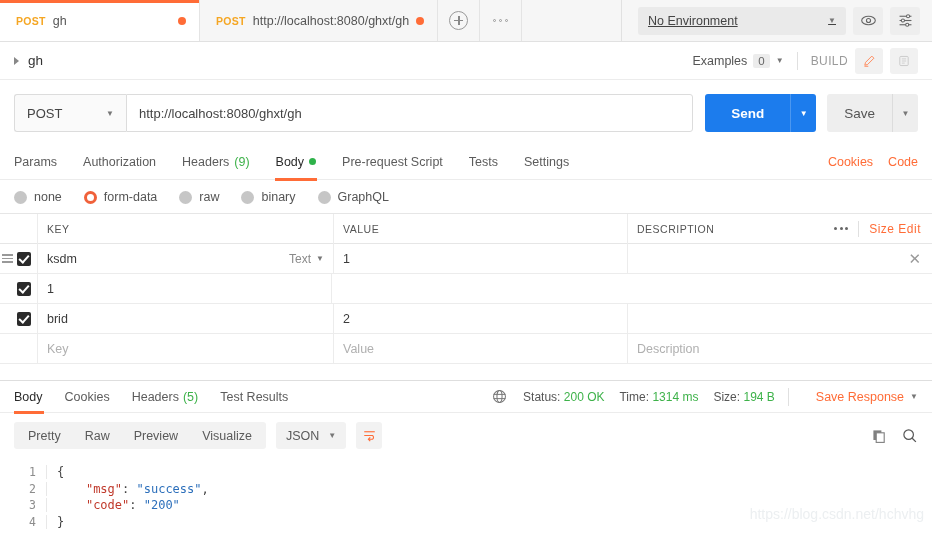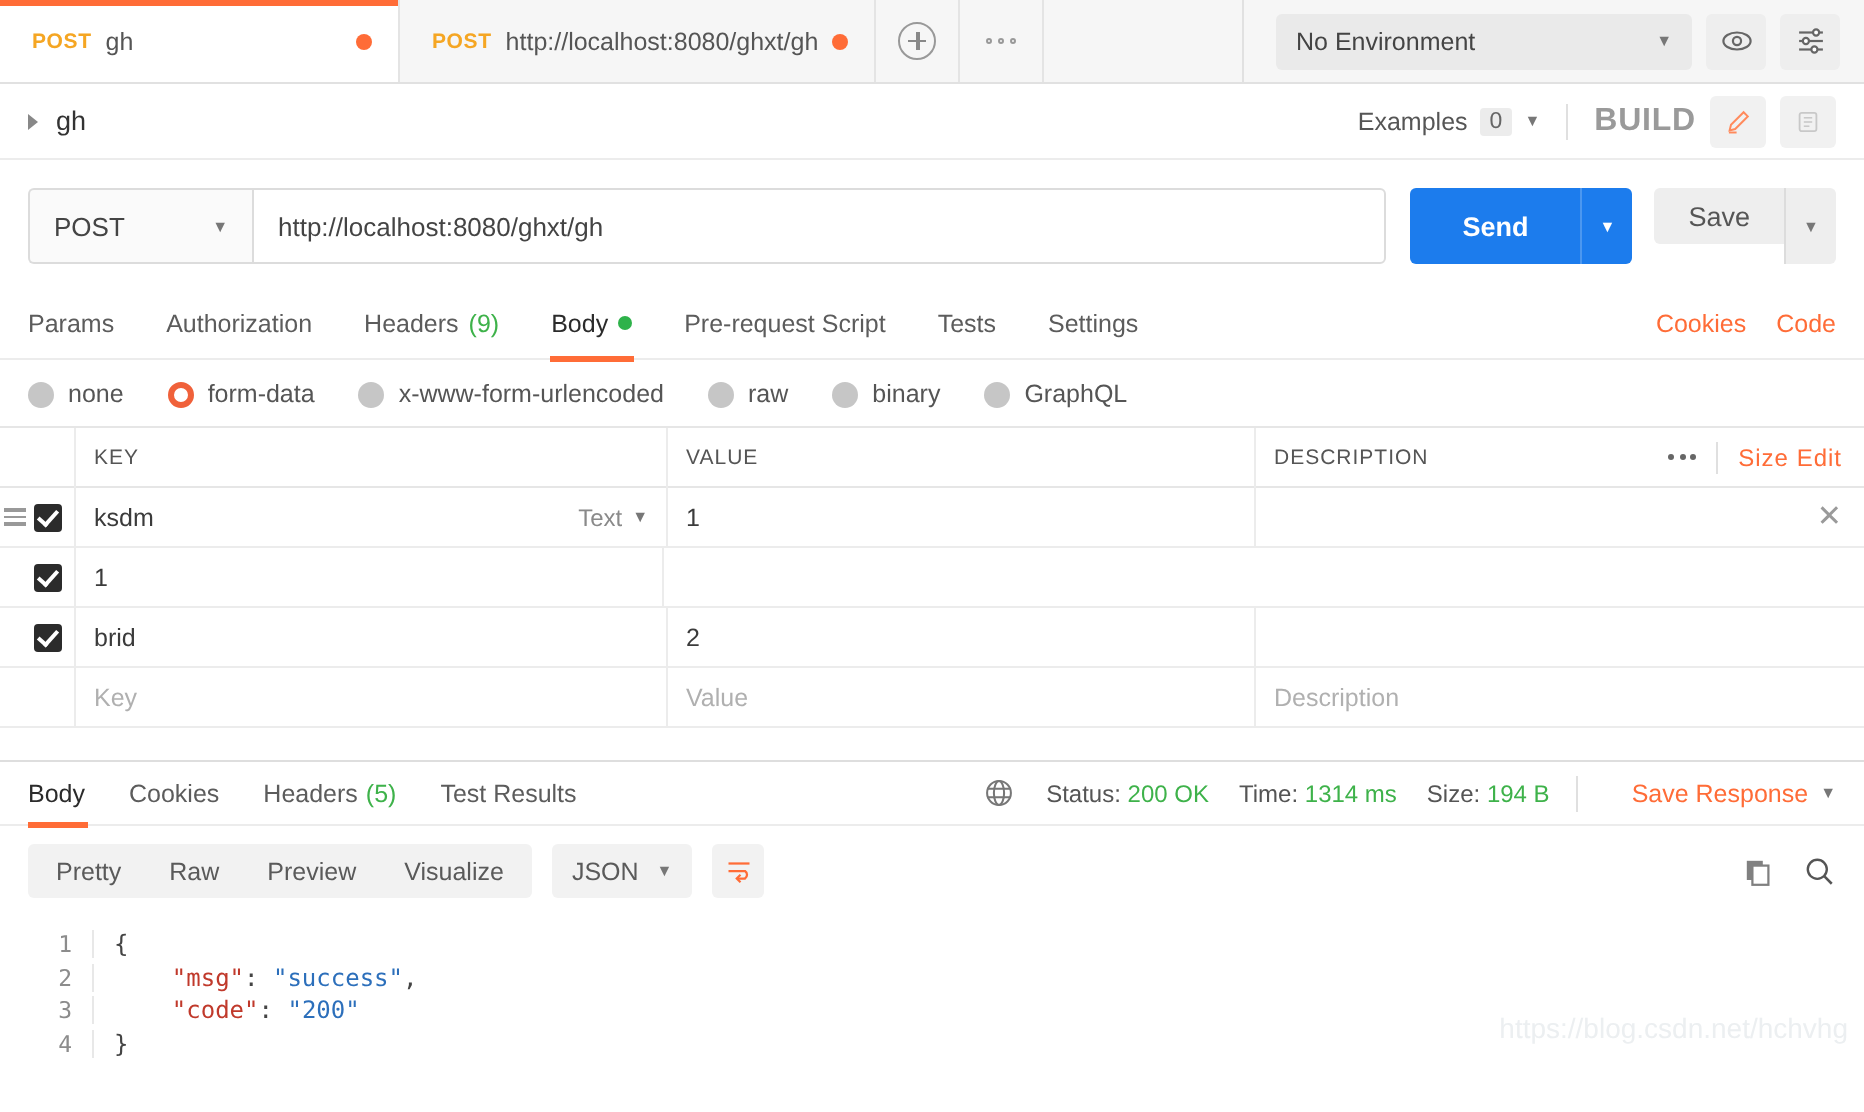--- a/index.html
+++ b/index.html
@@ -69,21 +69,21 @@
   
   .env-area {
     display: flex; align-items: center; gap: 7px;
     padding: 0 12px 0 16px; background: #f6f6f6;
     border-left: 1px solid #e1e1e1;
   }
   .env-select {
     display: flex; align-items: center; justify-content: space-between;
     width: 208px; height: 28px; padding: 0 10px;
     background: #eaeaea; border-radius: 3px;
-    font-size: 12.5px; color: #444; cursor: pointer;
+    font-size: 12.5px; color: #444; cursor: pointer; text-decoration: underline;
   }
   .caret { font-size: 8px; color: #777; }
   .icon-box {
     width: 30px; height: 28px; border-radius: 3px;
     background: #eeeeee; display: flex;
     align-items: center; justify-content: center; cursor: pointer;
   }
 
   
   .crumb-row {
@@ -102,21 +102,21 @@
   .crumb-spacer { flex: 1; }
   .examples-wrap {
     display: flex; align-items: center; gap: 6px;
     font-size: 12.5px; color: #555; cursor: pointer;
   }
   .examples-count {
     background: #ececec; border-radius: 2px;
     padding: 1px 5px; font-size: 11.5px; color: #666;
   }
   .vsep { width: 1px; height: 18px; background: #e0e0e0; margin: 0 13px; }
-  .build-label { font-size: 16px; color: #9a9a9a; letter-spacing: .4px; font-weight: bold; }
+  .build-label { font-size: 12px; color: #9a9a9a; letter-spacing: .4px; }
   .pencil-box, .comment-box {
     width: 28px; height: 26px; background: #f1f1f1; border-radius: 3px;
     display: flex; align-items: center; justify-content: center;
     margin-left: 7px; cursor: pointer;
   }
 
   
   .url-row { display: flex; align-items: center; padding: 14px 14px 12px 14px; gap: 0; }
   .method-box {
     display: flex; align-items: center; justify-content: space-between;
@@ -142,21 +142,21 @@
   .send-caret {
     background: #1c7ced; width: 26px; height: 38px;
     border-left: 1px solid #4b97f0; border-radius: 0 3px 3px 0;
     display: flex; align-items: center; justify-content: center;
     cursor: pointer;
   }
   .send-caret .caret { color: #fff; }
   .save-group { display: flex; margin-left: 11px; }
   .save-btn {
     background: #eeeeee; color: #555; font-size: 13.5px;
-    height: 28px; padding: 0 17px; border: none;
+    height: 38px; padding: 0 17px; border: none;
     border-radius: 3px 0 0 3px; cursor: pointer;
     font-family: "Liberation Sans", sans-serif;
   }
   .save-caret {
     background: #eeeeee; width: 26px; height: 38px;
     border-left: 1px solid #dcdcdc; border-radius: 0 3px 3px 0;
     display: flex; align-items: center; justify-content: center;
     cursor: pointer;
   }
 
@@ -456,24 +456,20 @@
   </div>
 
   <div class="radio-row">
     <label class="radio-item">
       <span class="radio"></span>
       <span>none</span>
     </label>
     <label class="radio-item">
       <span class="radio sel"></span>
       <span>form-data</span>
-    </label>
-    <label class="radio-item">
-      <span class="radio"></span>
-      <span>x-www-form-urlencoded</span>
     </label>
     <label class="radio-item">
       <span class="radio"></span>
       <span>raw</span>
     </label>
     <label class="radio-item">
       <span class="radio"></span>
       <span>binary</span>
     </label>
     <label class="radio-item">

